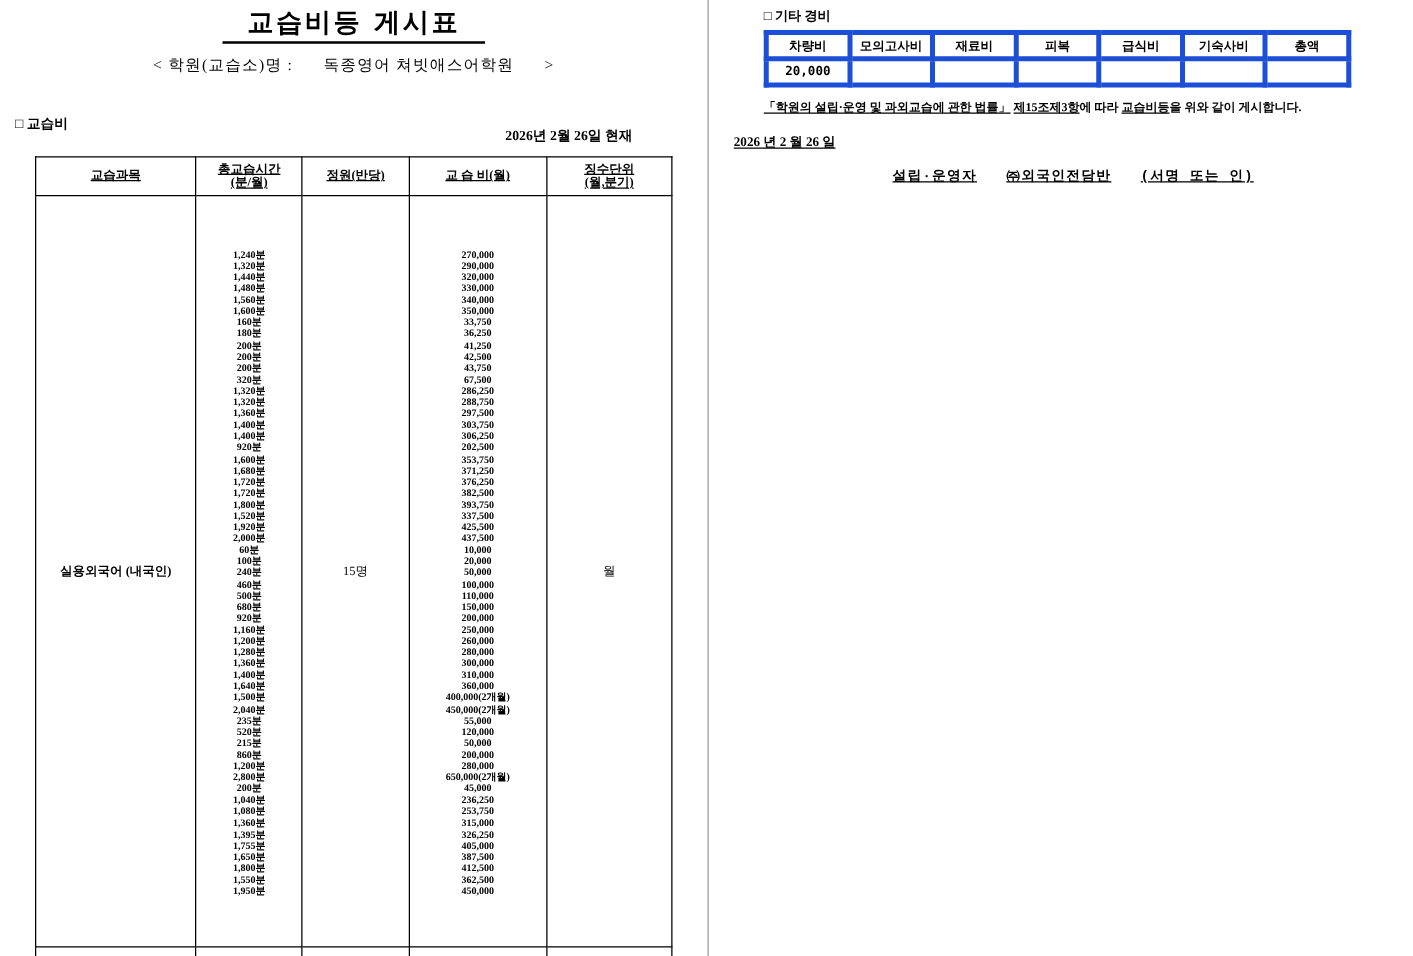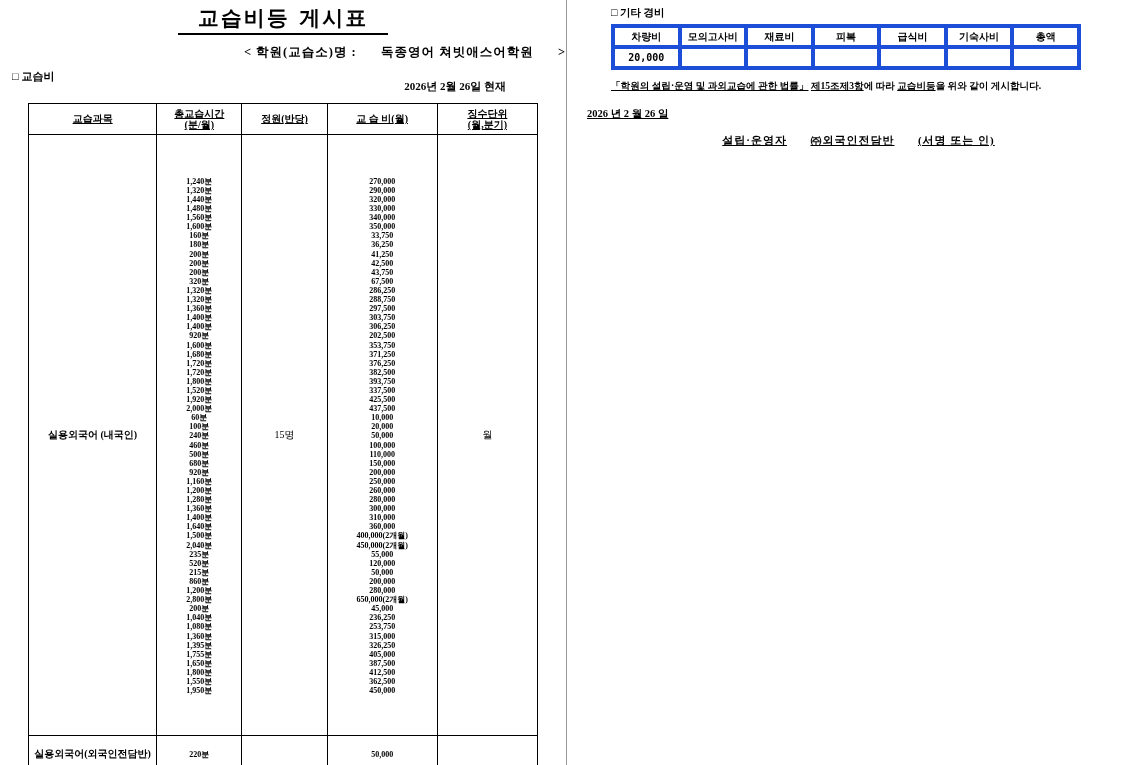--- a/index.html
+++ b/index.html
@@ -28,30 +28,30 @@
     font-size:21px;
     font-weight:bold;
     letter-spacing:2px;
     margin-top:4px;
     font-family:"DejaVu Serif", serif;
   }
   .title-underline{
     width:210px;height:2px;background:#000;margin:1px auto 0 auto;
   }
   .subtitle{
-    text-align:right;
+    text-align:center;
     font-size:12.5px;
-    font-weight:bold;
+    font-weight:normal;
     margin-top:9px;
     letter-spacing:1px;
   }
   .subtitle .acad{ text-decoration:none; }
   .row-line{
     position:relative;
-    margin-top:8px;
+    margin-top:30px;
     height:16px;
     font-size:11px;
     font-weight:bold;
   }
   .row-line .left-lab{position:absolute;left:12px;top:0;}
   .row-line .right-lab{position:absolute;right:60px;top:10px;}
 
   table.fee{
     border-collapse:collapse;
     margin:18px auto 0 auto;
@@ -126,21 +126,21 @@
     margin-left:20px;
   }
   .date-line span.u{text-decoration:underline;}
   .sign-line{
     text-align:center;
     font-size:11px;font-weight:bold;
     margin-top:12px;
     margin-left:20px;
     letter-spacing:1px;
   }
-  .sign-line span.u{text-decoration:underline;}
+  .sign-line span.u{text-decoration:underline;font-family:Liberation Mono, monospace;}
   .sp{display:inline-block;width:16px;}
 </style>
 </head>
 <body>
 
 <div class="page">
 
   <div class="divider"></div>
 
   <div class="left">

